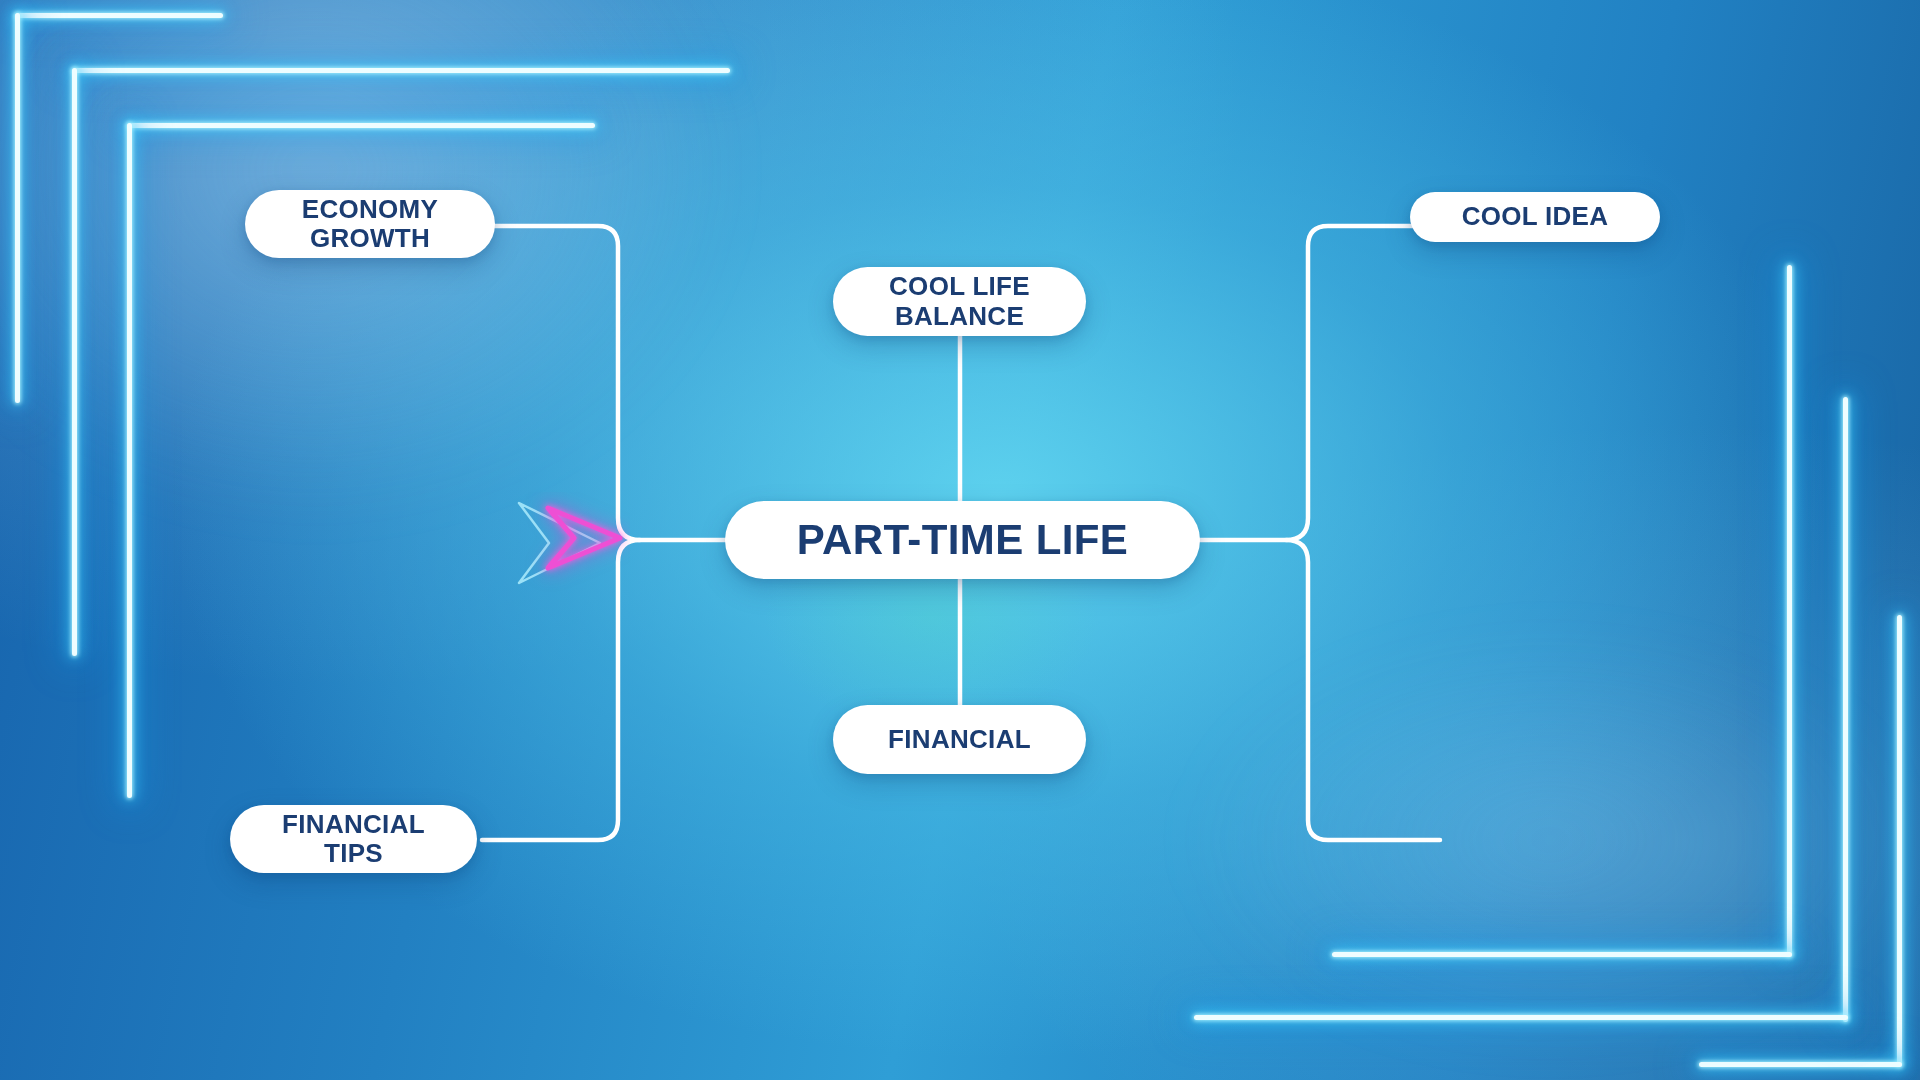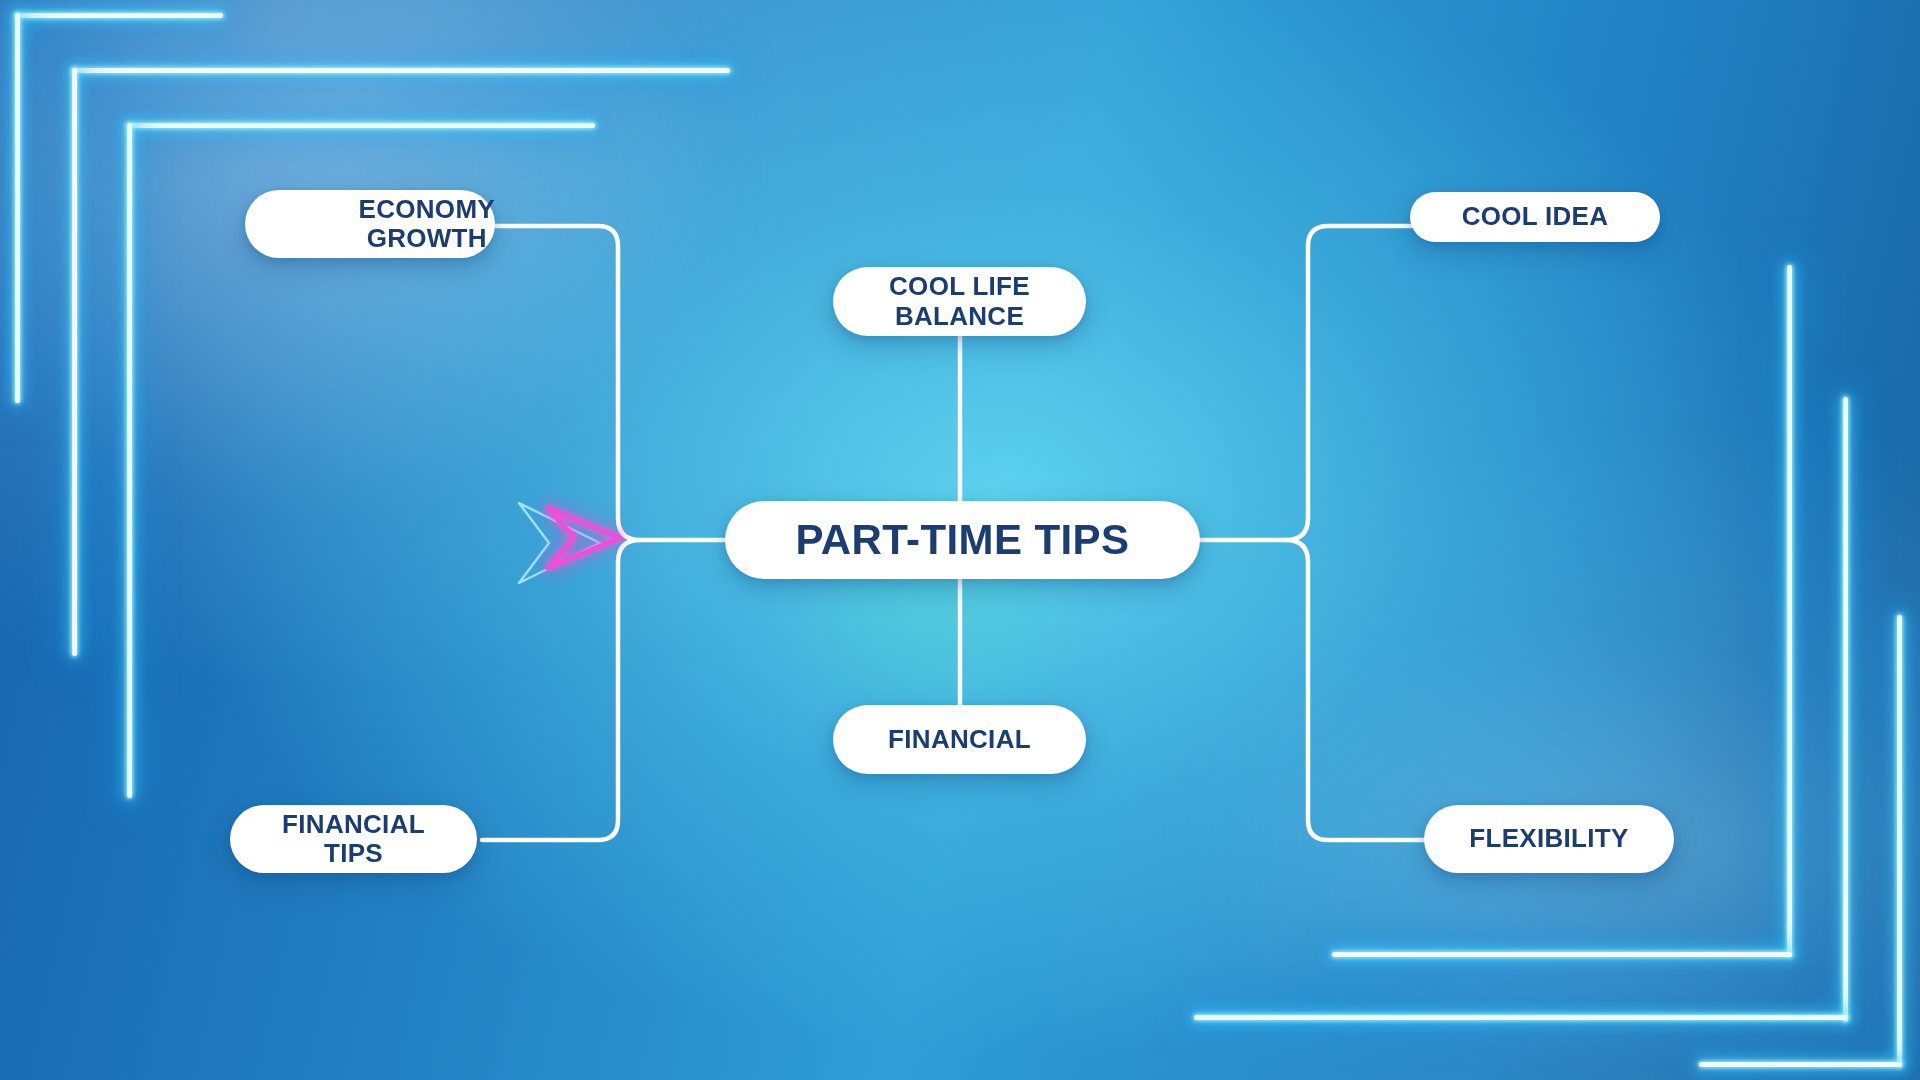--- a/index.html
+++ b/index.html
@@ -87,43 +87,40 @@
       <path d="M 1440 840 H 1328 Q 1308 840 1308 820 V 562 Q 1308 540 1286 540"></path>
     </g>
   </svg>
 
   <svg class="chevron" width="125" height="100" viewBox="0 0 125 100">
     <polygon points="14,11 95,51 14,91 44,51" fill="none" stroke="#9be1f7" stroke-width="2.5" stroke-linejoin="round"></polygon>
     <polygon class="chevron-pink" points="43,16 115,46 43,76 69,46" fill="none" stroke="#ee4fd4" stroke-width="5" stroke-linejoin="round"></polygon>
   </svg>
 
   <div class="node node--center" style="left:725px;top:501px;width:475px;height:78px;">
-    <span>PART-TIME TIPS</span>
+    <span>PART-TIME LIFE</span>
   </div>
 
   <div class="node" style="left:833px;top:267px;width:253px;height:69px;">
     <span>COOL LIFE
 BALANCE</span>
   </div>
 
   <div class="node" style="left:833px;top:705px;width:253px;height:69px;">
     <span>FINANCIAL</span>
   </div>
 
-  <div class="node" style="left:245px;top:190px;width:250px;height:68px;justify-content:flex-end;">
+  <div class="node" style="left:245px;top:190px;width:250px;height:68px;">
     <span>ECONOMY
 GROWTH</span>
   </div>
 
   <div class="node" style="left:230px;top:805px;width:247px;height:68px;">
     <span>FINANCIAL
 TIPS</span>
   </div>
 
   <div class="node" style="left:1410px;top:192px;width:250px;height:50px;">
     <span>COOL IDEA</span>
   </div>
 
-  <div class="node" style="left:1424px;top:805px;width:250px;height:68px;">
-    <span>FLEXIBILITY</span>
-  </div>
 
 </div>
 
 </body></html>

